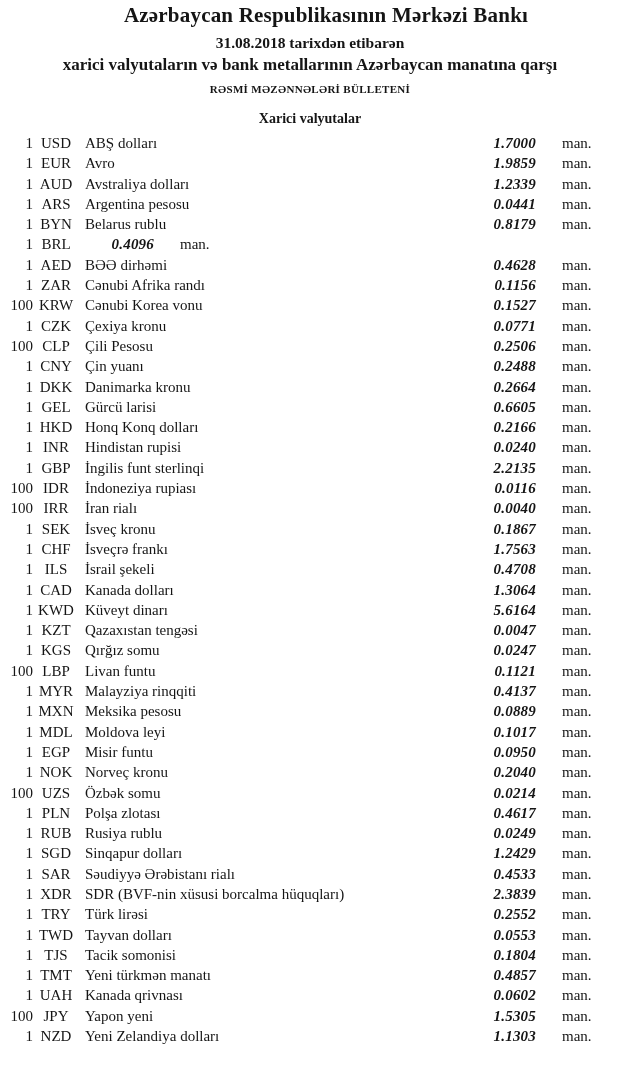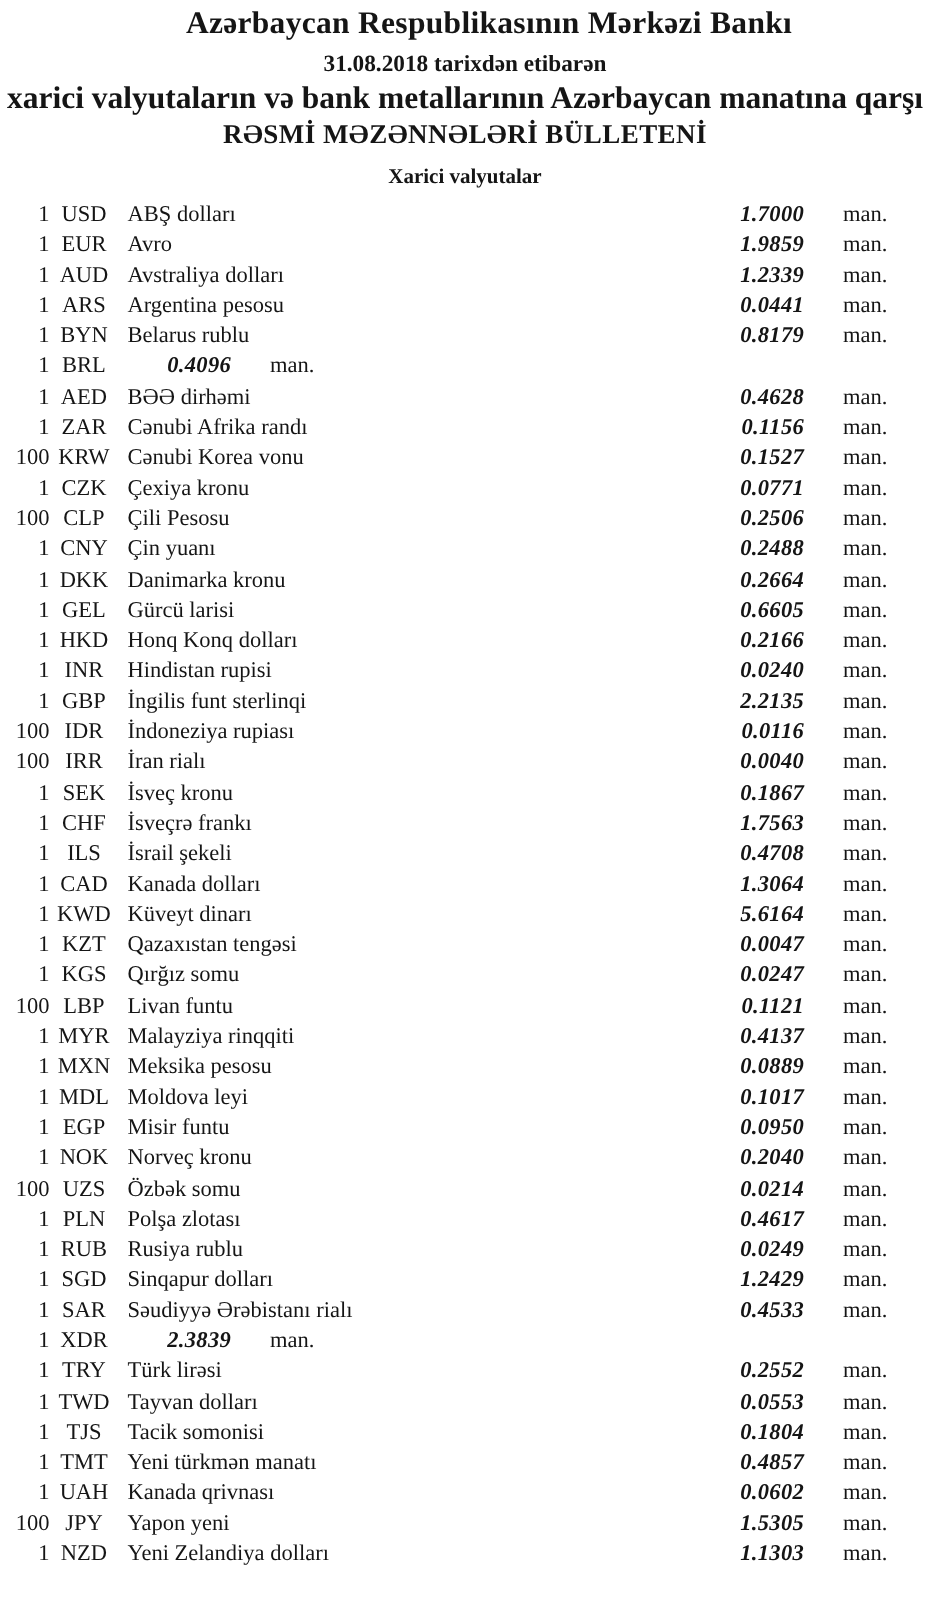--- a/index.html
+++ b/index.html
@@ -25,28 +25,28 @@
   }
   .hdr-date {
     margin-top: 6px;
     font-size: 15.5px;
     line-height: 18px;
     font-weight: bold;
     text-align: center;
   }
   .hdr-subject {
     margin-top: 4px;
-    font-size: 21px;
+    font-size: 17px;
     line-height: 18px;
     font-weight: bold;
     text-align: center;
   }
   .hdr-bulletin {
     margin-top: 5px;
-    font-size: 18px;
+    font-size: 11px;
     line-height: 20px;
     font-weight: bold;
     text-align: center;
     letter-spacing: 0.3px;
   }
   .section-title {
     margin-top: 12px;
     font-size: 14px;
     line-height: 16px;
     font-weight: bold;
@@ -380,20 +380,21 @@
     <span class="cell-qty">1</span>
     <span class="cell-code">SAR</span>
     <span class="cell-name">Səudiyyə Ərəbistanı rialı</span>
     <span class="cell-rate">0.4533</span>
     <span class="cell-unit">man.</span>
   </div>
 
   <div class="row">
     <span class="cell-qty">1</span>
     <span class="cell-code">XDR</span>
+    <span class="cell-name">SDR (BVF-nin xüsusi borcalma hüquqları)</span>
     <span class="cell-rate">2.3839</span>
     <span class="cell-unit">man.</span>
   </div>
 
   <div class="row">
     <span class="cell-qty">1</span>
     <span class="cell-code">TRY</span>
     <span class="cell-name">Türk lirəsi</span>
     <span class="cell-rate">0.2552</span>
     <span class="cell-unit">man.</span>

